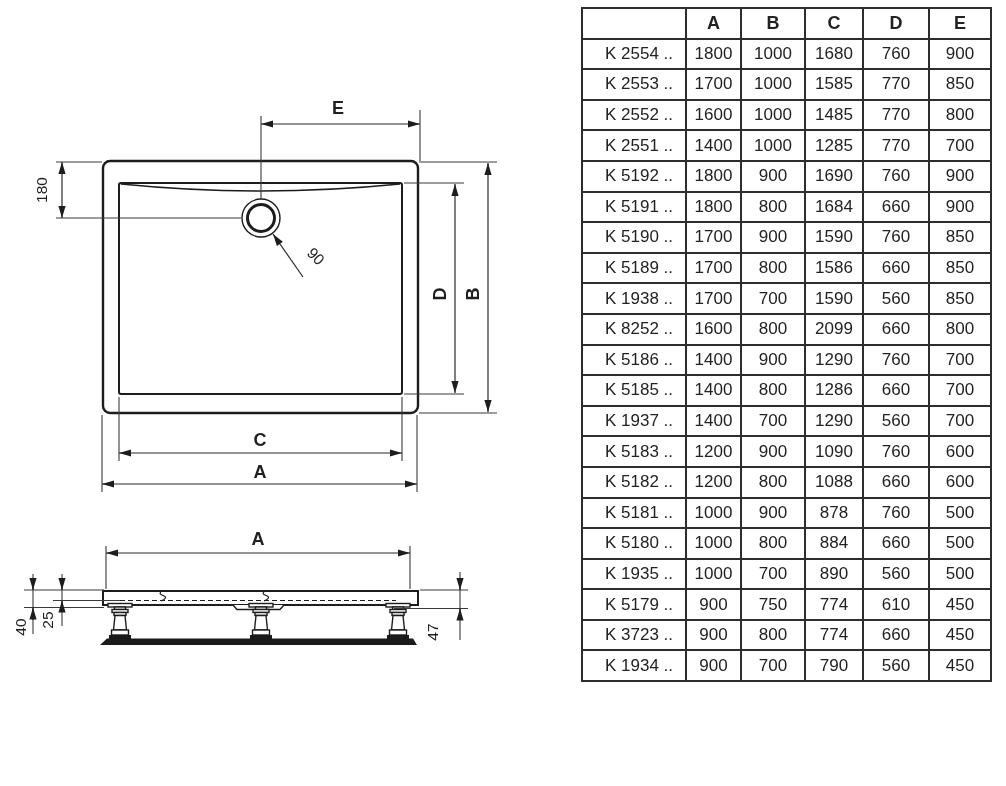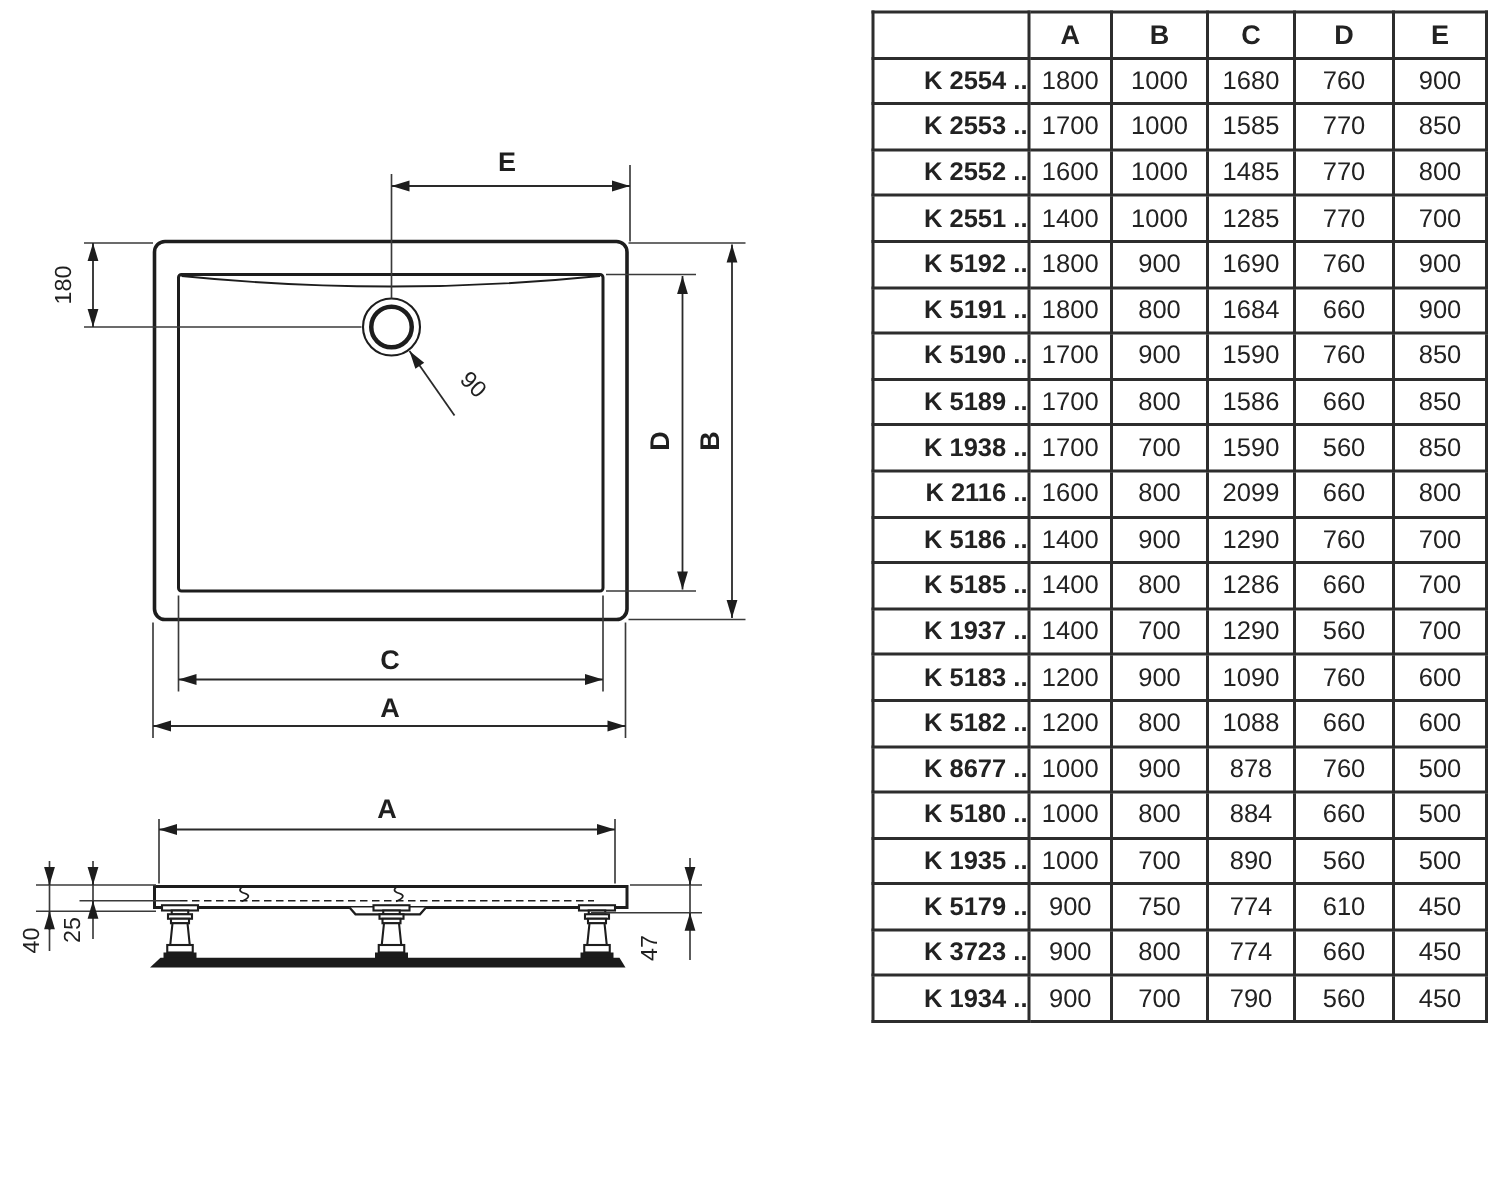--- a/index.html
+++ b/index.html
@@ -7,21 +7,21 @@
          font-family:"Liberation Sans",sans-serif;}
   #drawing{position:absolute;left:0;top:0;}
   .table-wrap{position:absolute;left:581px;top:7px;}
   table.spec{border-collapse:collapse;table-layout:fixed;width:409px;}
   table.spec th, table.spec td{
     border:2px solid #2d2d2d;height:28.6px;padding:0;
     font-family:"Liberation Sans",sans-serif;font-size:17px;color:#222;
     text-align:center;white-space:nowrap;overflow:hidden;
   }
   table.spec th{font-weight:bold;font-size:18px;}
-  table.spec td.code{text-align:right;padding-left:10px;font-weight:bold;}
+  table.spec td.code{text-align:center;padding-left:10px;}
   
   text{fill:#1f1f1f;font-family:"Liberation Sans",sans-serif;}
   .dimlbl{font-size:18px;font-weight:bold;}
   .numlbl{font-size:15.5px;}
 </style>
 </head>
 <body>
 
 <div id="stage">
 
@@ -216,21 +216,21 @@
           </tr>
           <tr>
             <td class="code">K 1938 ..</td>
             <td>1700</td>
             <td>700</td>
             <td>1590</td>
             <td>560</td>
             <td>850</td>
           </tr>
           <tr>
-            <td class="code">K 2116 ..</td>
+            <td class="code">K 8252 ..</td>
             <td>1600</td>
             <td>800</td>
             <td>2099</td>
             <td>660</td>
             <td>800</td>
           </tr>
           <tr>
             <td class="code">K 5186 ..</td>
             <td>1400</td>
             <td>900</td>
@@ -264,21 +264,21 @@
           </tr>
           <tr>
             <td class="code">K 5182 ..</td>
             <td>1200</td>
             <td>800</td>
             <td>1088</td>
             <td>660</td>
             <td>600</td>
           </tr>
           <tr>
-            <td class="code">K 8677 ..</td>
+            <td class="code">K 5181 ..</td>
             <td>1000</td>
             <td>900</td>
             <td>878</td>
             <td>760</td>
             <td>500</td>
           </tr>
           <tr>
             <td class="code">K 5180 ..</td>
             <td>1000</td>
             <td>800</td>

